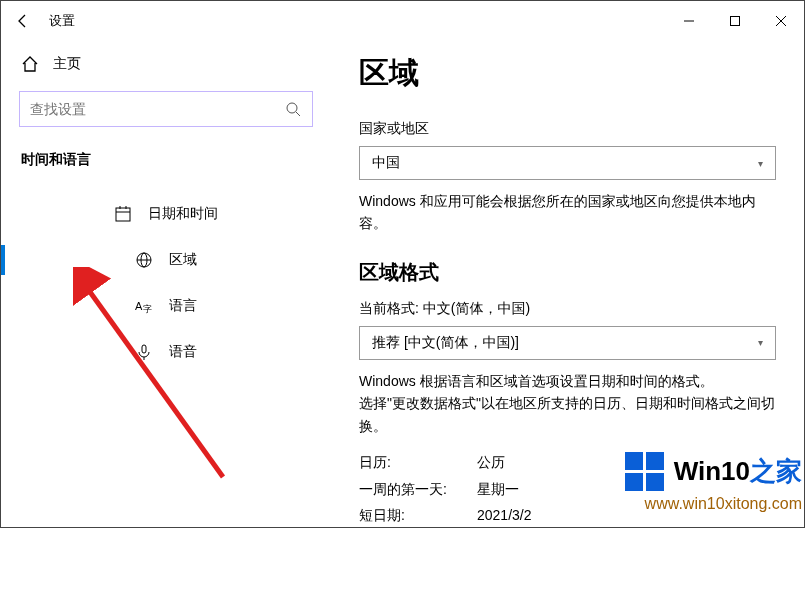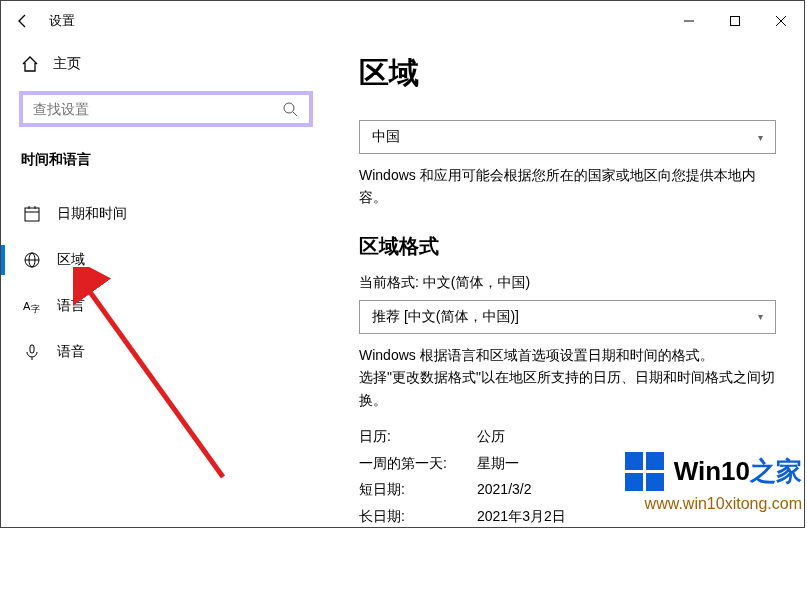--- a/index.html
+++ b/index.html
@@ -6,25 +6,25 @@
   html, body { width: 807px; height: 602px; font-family: "Microsoft YaHei", "Segoe UI", sans-serif; background: #fff; color: #000; overflow: hidden; }
   .frame { width: 805px; height: 528px; border: 1px solid #444; position: relative; background: #fff; }
   .titlebar { height: 40px; display: flex; align-items: center; }
   .back-btn { width: 44px; height: 40px; display: flex; align-items: center; justify-content: center; }
   .title { font-size: 13px; margin-left: 4px; }
   .winctrls { margin-left: auto; display: flex; }
   .winbtn { width: 46px; height: 32px; display: flex; align-items: center; justify-content: center; }
   .body { display: flex; height: calc(100% - 40px); }
   .sidebar { width: 330px; padding: 0 18px; position: relative; }
   .home-row { display: flex; align-items: center; gap: 14px; padding: 14px 2px 18px 2px; font-size: 14px; }
-  .search { border: 4px solid #c4b5fd; height: 36px; display: flex; align-items: center; padding: 0 10px; margin-bottom: 22px; }
+  .search { border: 1px solid #c4b5fd; height: 36px; display: flex; align-items: center; padding: 0 10px; margin-bottom: 22px; }
   .search input { border: none; outline: none; flex: 1; font-size: 14px; font-family: inherit; background: transparent; }
   .cat-title { font-size: 14px; font-weight: 600; padding: 2px 2px 16px 2px; }
   .nav { list-style: none; margin-top: 6px; }
-  .nav li { display: flex; align-items: center; gap: 16px; height: 46px; padding: 0 4px; font-size: 14px; position: relative; cursor: default; }
+  .nav li { display: flex; align-items: center; gap: 16px; height: 46px; padding: 0 4px; font-size: 14px; position: relative; cursor: default; justify-content: center; }
   .nav li.active::before { content: ""; position: absolute; left: -18px; top: 8px; bottom: 8px; width: 4px; background: #0078D7; }
   .icon { width: 18px; height: 18px; display: inline-flex; align-items: center; justify-content: center; }
   .main { flex: 1; padding: 12px 28px 0 28px; overflow: hidden; position: relative; }
   h1 { font-size: 30px; font-weight: 600; margin-bottom: 26px; }
   h2 { font-size: 20px; font-weight: 600; margin-top: 24px; margin-bottom: 14px; }
   .label { font-size: 14px; margin-bottom: 8px; }
   .desc { font-size: 14px; margin-top: 10px; line-height: 1.6; }
   .select { border: 1px solid #999; height: 34px; display: flex; align-items: center; padding: 0 12px; font-size: 14px; width: 100%; max-width: 420px; }
   .select .chev { margin-left: auto; opacity: .6; font-size: 10px; }
   .kv { display: flex; font-size: 14px; line-height: 1.9; }
@@ -138,20 +138,21 @@
               <path d="M0,0 L10,5 L0,10 z" fill="#E02020"></path>
             </marker>
           </defs>
           <line x1="150" y1="210" x2="12" y2="18" stroke="#E02020" stroke-width="5" marker-end="url(#ah)"></line>
         </svg>
     </div>
 
     <div class="main">
       <h1>区域</h1>
 
+      <div class="label">国家或地区</div>
       <div class="select">
         <span>中国</span>
         <span class="chev">▾</span>
       </div>
       <div class="desc">Windows 和应用可能会根据您所在的国家或地区向您提供本地内容。</div>
 
       <h2>区域格式</h2>
       <div class="label">当前格式: 中文(简体，中国)</div>
       <div class="select">
         <span>推荐 [中文(简体，中国)]</span>

